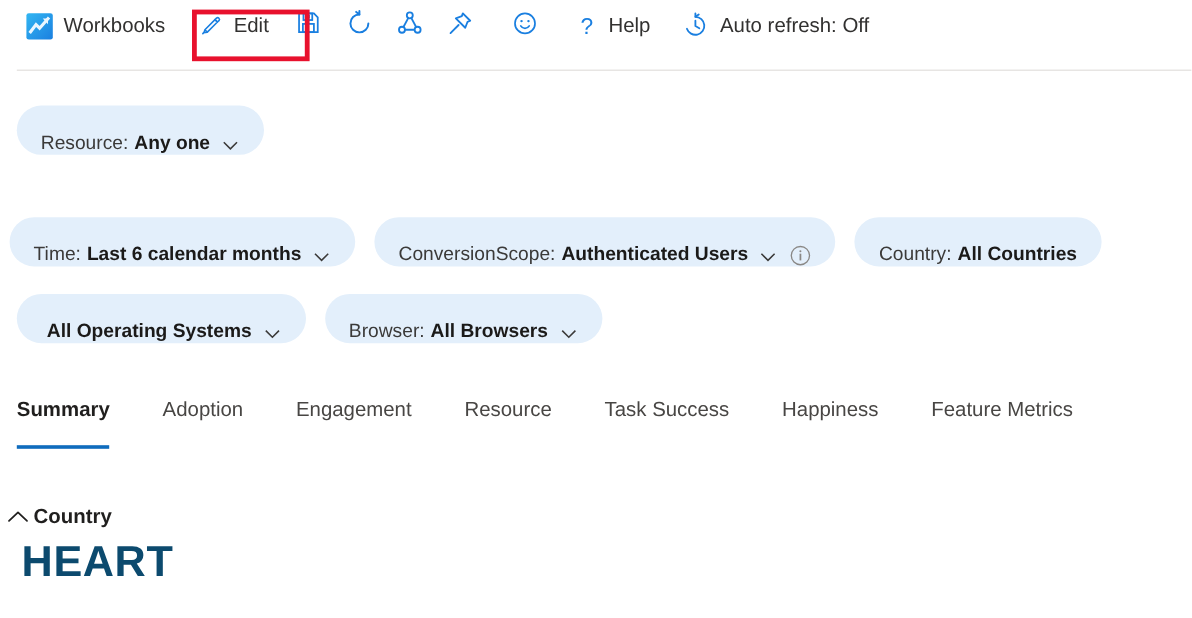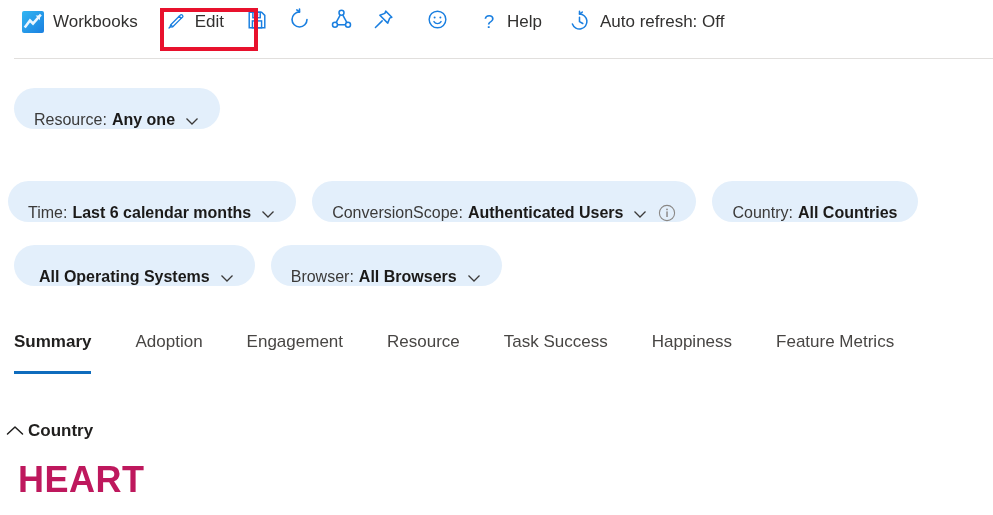--- a/index.html
+++ b/index.html
@@ -171,24 +171,24 @@
     justify-content: center;
   }
   .overview-label {
     font-size: 17px;
     color: #201f1e;
     font-weight: 600;
   }
   .heart {
     position: absolute;
     left: 18px;
-    top: 459px;
+    top: 447px;
     font-size: 36px;
     font-weight: 700;
-    color: #be185d;
+    color: #0c4a6e;
     letter-spacing: 0.5px;
     font-family: "Liberation Sans", sans-serif;
   }
 </style>
 </head>
 <body>
 
 <div class="toolbar">
 
   <div class="tb-item">

